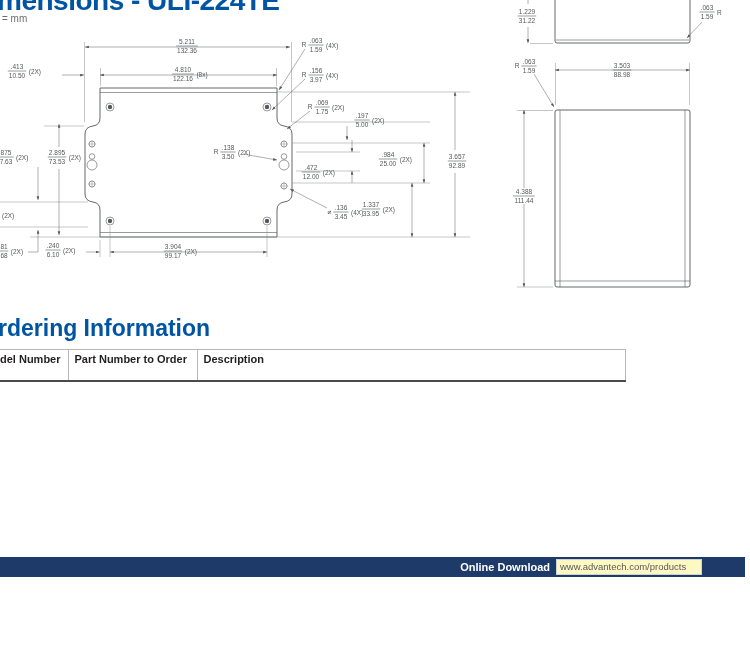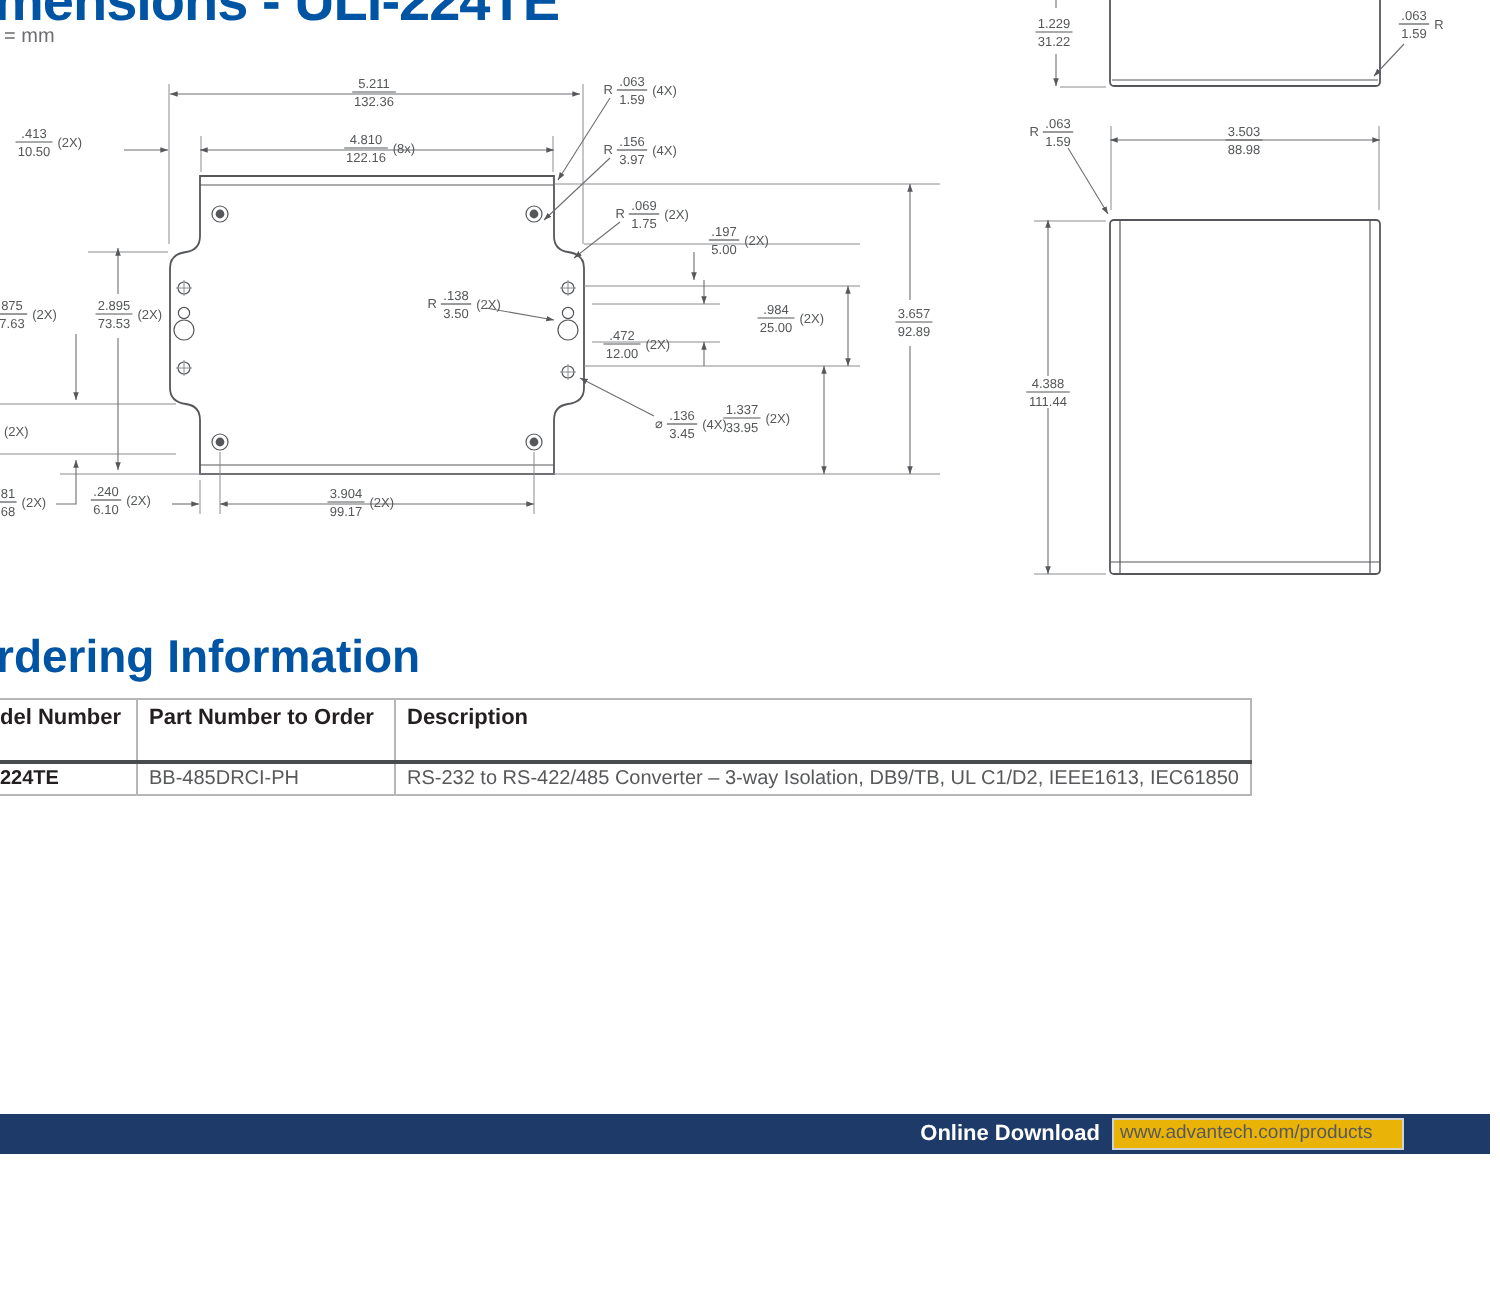--- a/index.html
+++ b/index.html
@@ -22,21 +22,21 @@
   .otable th,.otable td{border:1px solid #b4b6b8;font-size:10px;color:#58595b;
          padding:2px 6px;text-align:left;white-space:nowrap;overflow:hidden;}
   .otable th{font-size:11px;font-weight:bold;color:#231f20;border-bottom:2px solid #4a4b4d;
          padding-top:3px;padding-bottom:15px;}
   .otable tr>*:first-child{border-left:none;padding-left:0;}
   .otable td.model{font-weight:bold;color:#231f20;}
   .footer{position:absolute;top:557px;left:0;width:750px;height:20px;background:#1d3a69;
           display:flex;align-items:center;justify-content:flex-end;padding-right:48px;
           box-sizing:border-box;}
   .fl{color:#fff;font-size:11px;font-weight:bold;margin-right:6px;white-space:nowrap;margin-left:20px;}
-  .ubox{width:138px;height:14px;background:#eab308;border:1px solid #cfd1d2;
+  .ubox{width:138px;height:14px;background:#fef9c3;border:1px solid #cfd1d2;
         font-size:9.5px;color:#58595b;padding:0 3px;line-height:14px;overflow:hidden;}
 </style>
 </head>
 <body>
 
 <div class="page">
 
   <div class="title">mensions - ULI-224TE</div>
   <div class="units">= mm</div>
 
@@ -319,25 +319,20 @@
         <col style="width:428px">
       </colgroup>
     <thead>
       <tr>
         <th>del Number</th>
         <th>Part Number to Order</th>
         <th>Description</th>
       </tr>
     </thead>
     <tbody>
-      <tr>
-        <td class="model">224TE</td>
-        <td>BB-485DRCI-PH</td>
-        <td>RS-232 to RS-422/485 Converter – 3-way Isolation, DB9/TB, UL C1/D2, IEEE1613, IEC61850</td>
-      </tr>
     </tbody>
   </table>
 
   <div class="footer">
     <span class="fl">Online Download</span>
     <span class="ubox">www.advantech.com/products</span>
   </div>
 
 </div>
 

